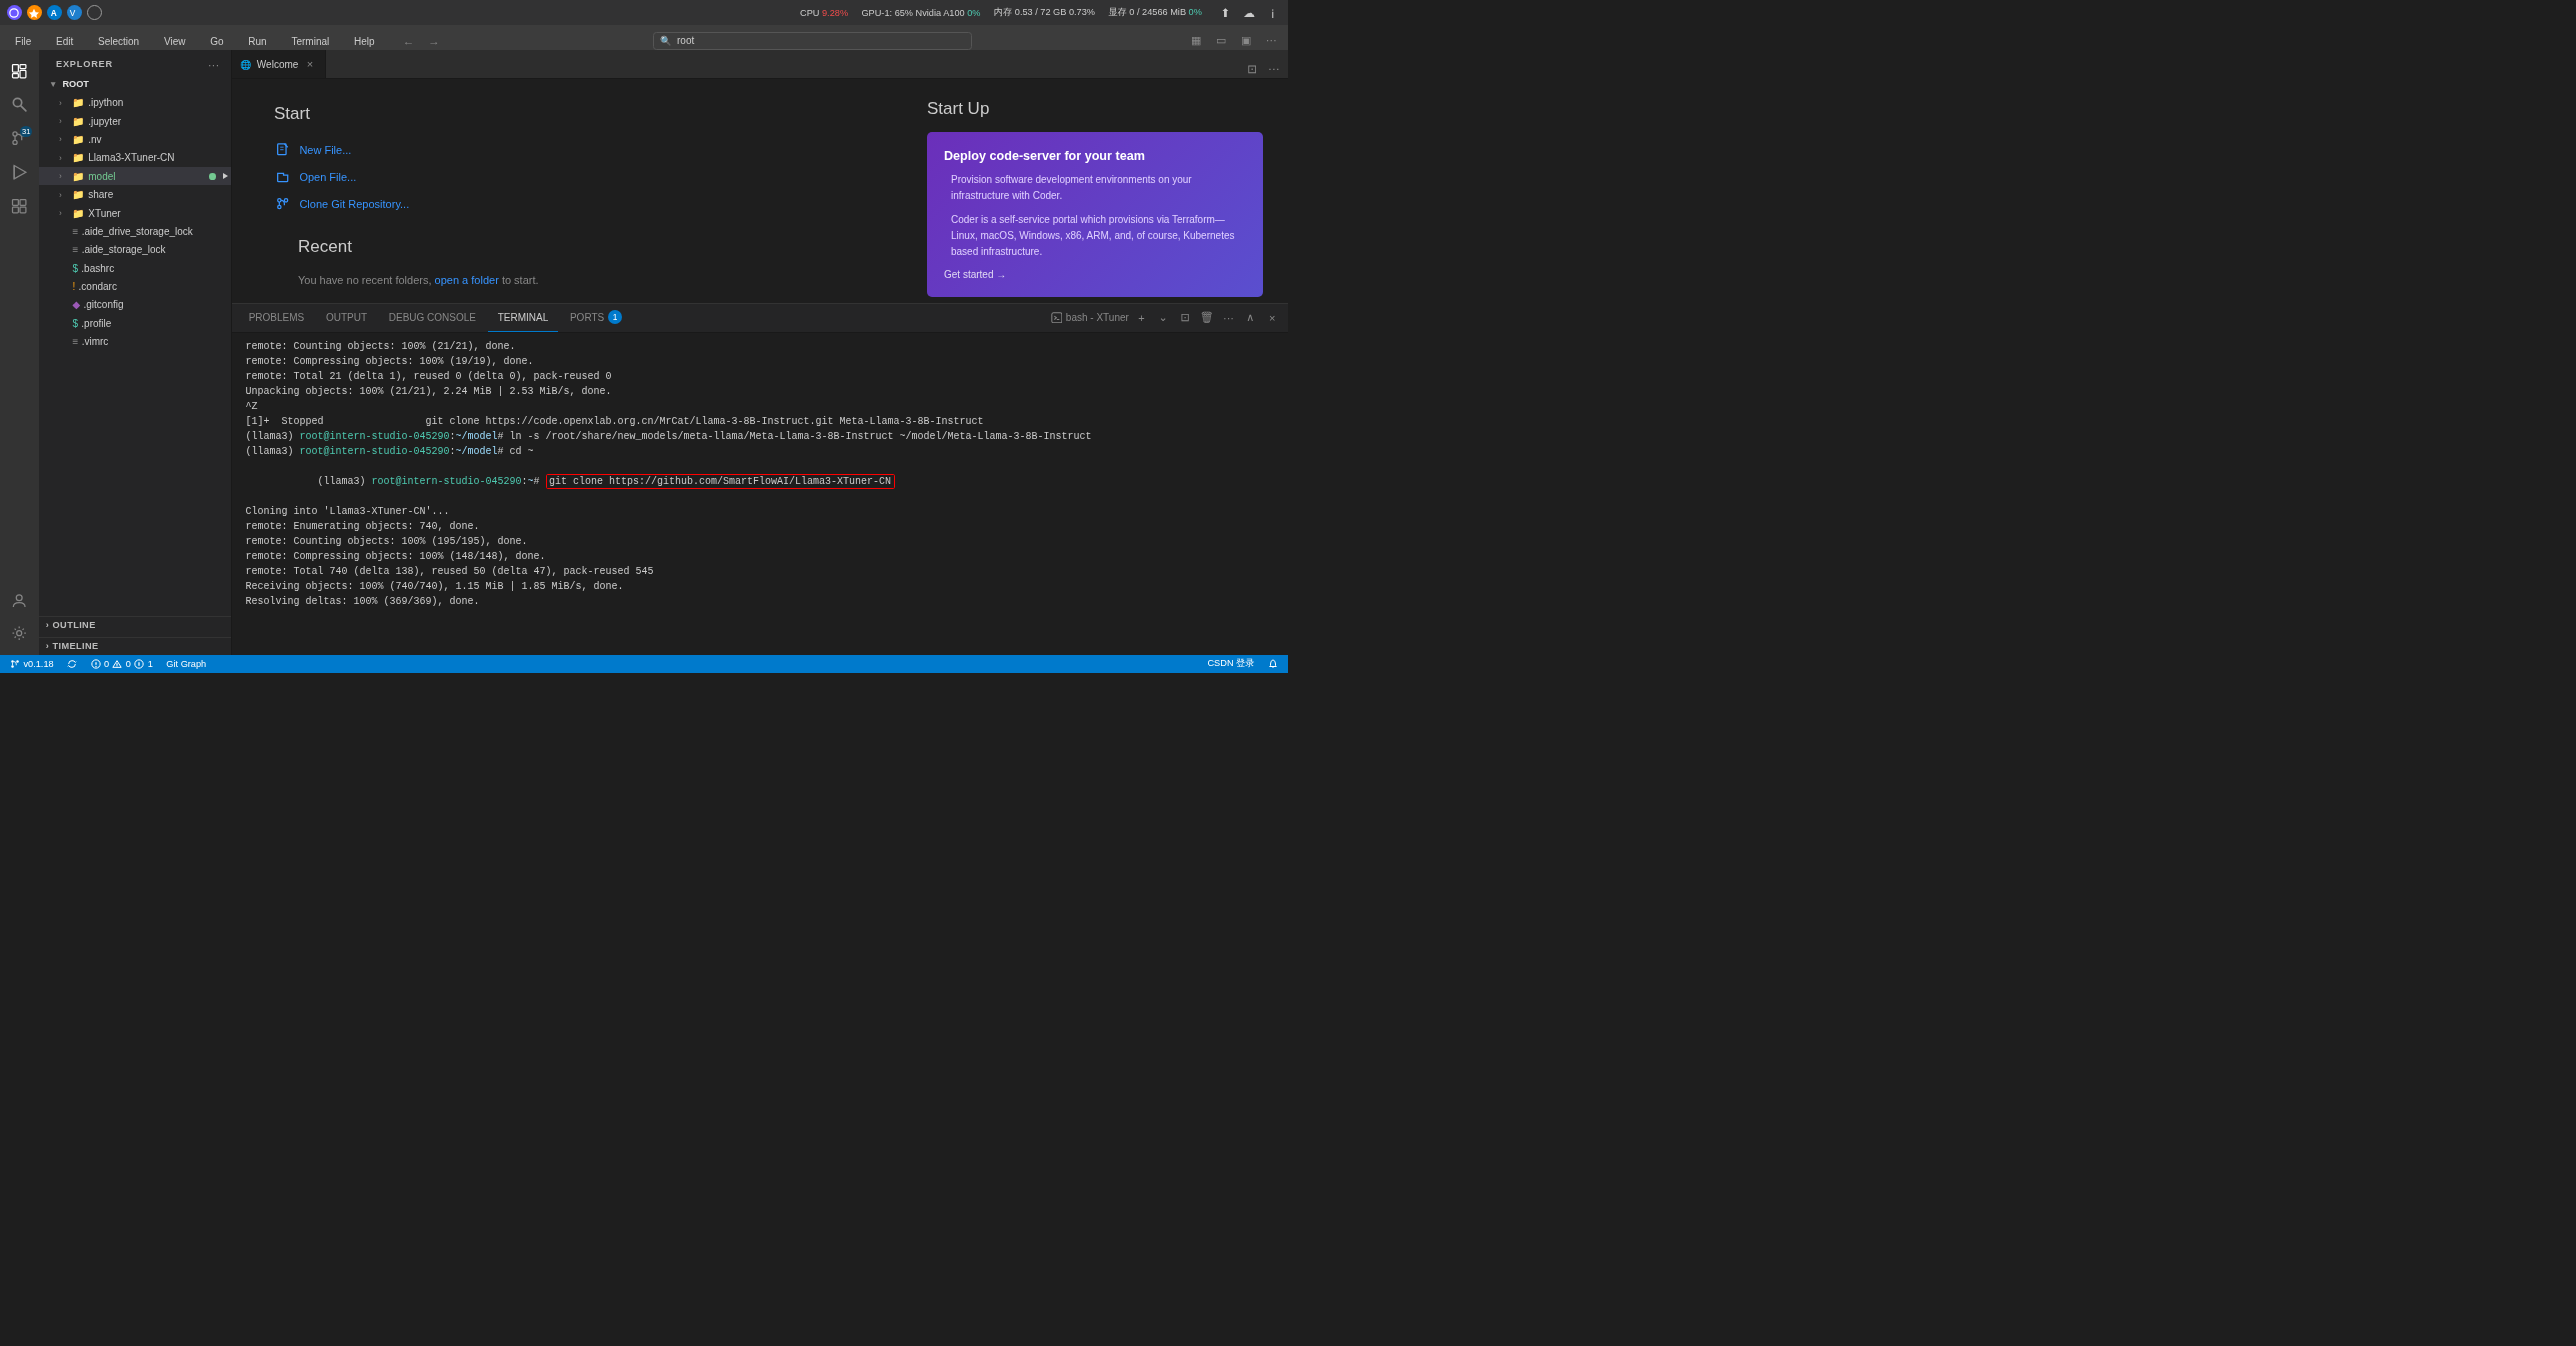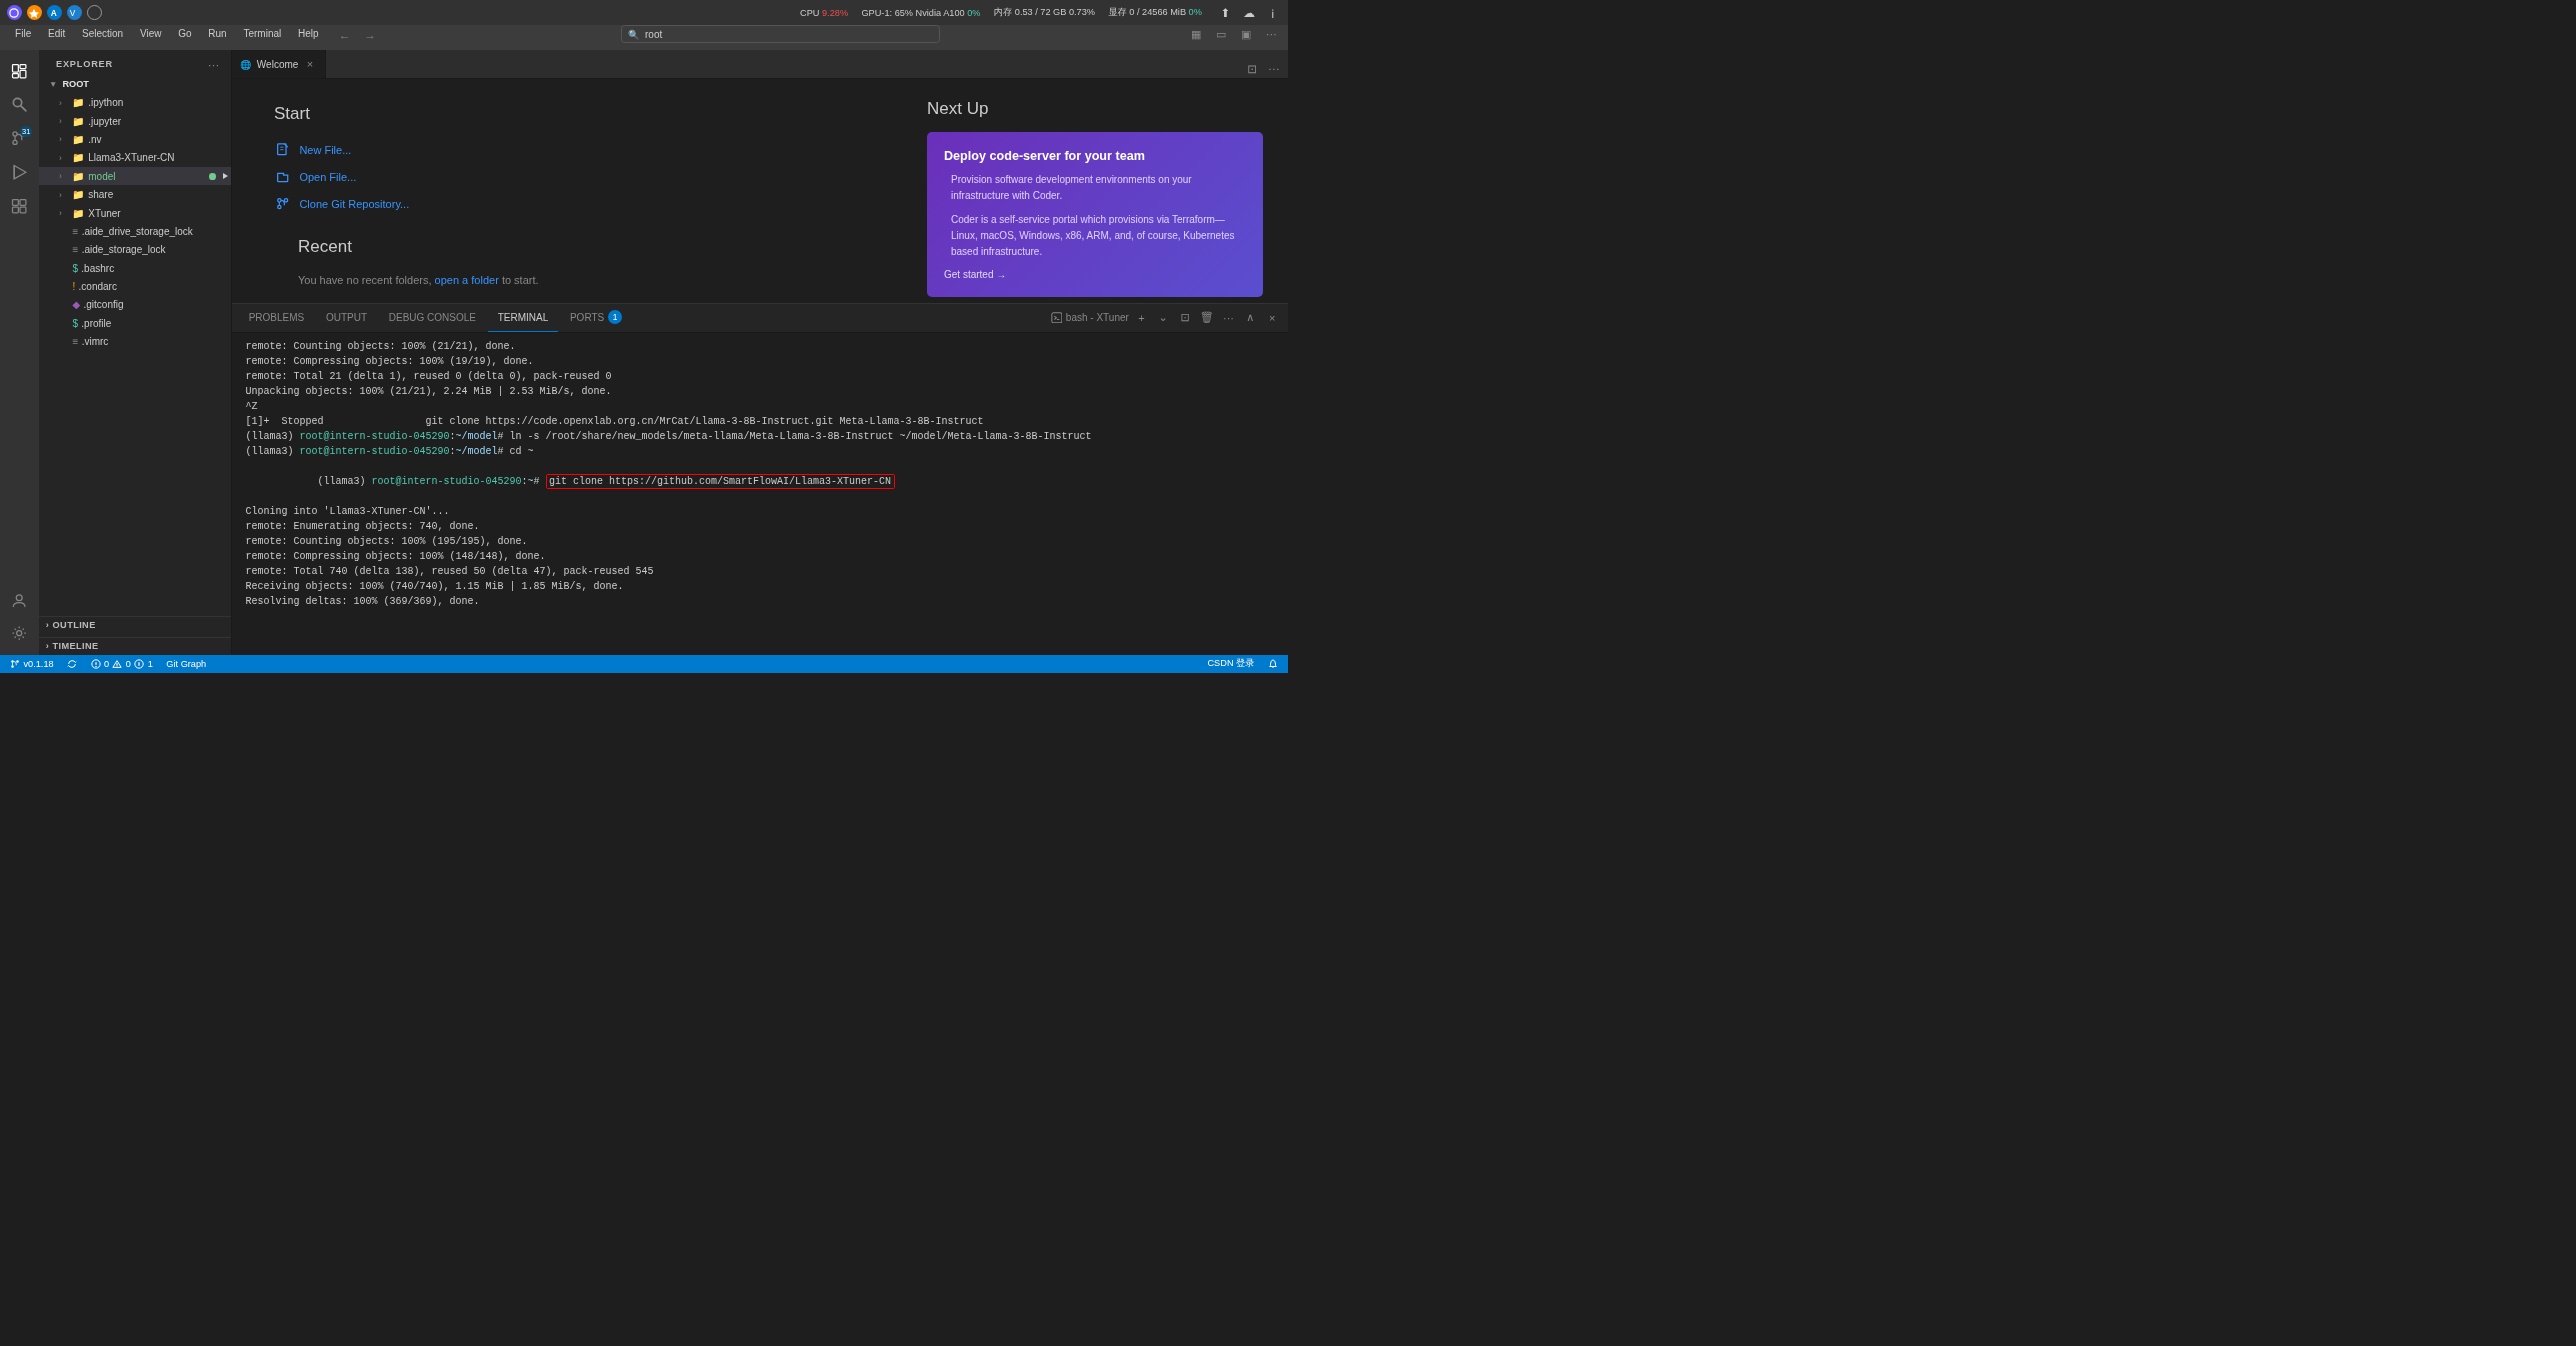--- a/index.html
+++ b/index.html
@@ -65,23 +65,23 @@
       justify-content: center;
       color: #cccccc;
       font-size: 11.7px;
     }
 
     
     .menu-bar {
       height: 25px;
       background: #3c3c3c;
       display: flex;
-      align-items: flex-start;
+      align-items: flex-end;
       padding: 0 6.7px;
-      gap: 0;
+      gap: 8px;
     }
     .menu-item {
       padding: 3.4px 8.4px;
       color: #cccccc;
       font-size: 10px;
       cursor: pointer;
       border-radius: 2.5px;
     }
 
     .menu-nav {
@@ -870,21 +870,21 @@
             <div class="welcome-section-title">Recent</div>
             <div class="welcome-recent-text">
               <span>You have no recent folders,</span>
               <span class="welcome-recent-link">open a folder</span>
               <span>to start.</span>
             </div>
           </div>
         </div>
 
         <div class="next-up-panel">
-          <div class="next-up-title">Next Up</div>
+          <div class="next-up-title">Start Up</div>
           <div class="deploy-card">
             <div class="deploy-card-title">Deploy code-server for your team</div>
             <div class="deploy-card-desc">Provision software development environments on your infrastructure with Coder.</div>
             <div class="deploy-card-desc">Coder is a self-service portal which provisions via Terraform—Linux, macOS, Windows, x86, ARM, and, of course, Kubernetes based infrastructure.</div>
             <div class="deploy-card-link">
               <span>Get started →</span>
             </div>
           </div>
         </div>
       </div>

